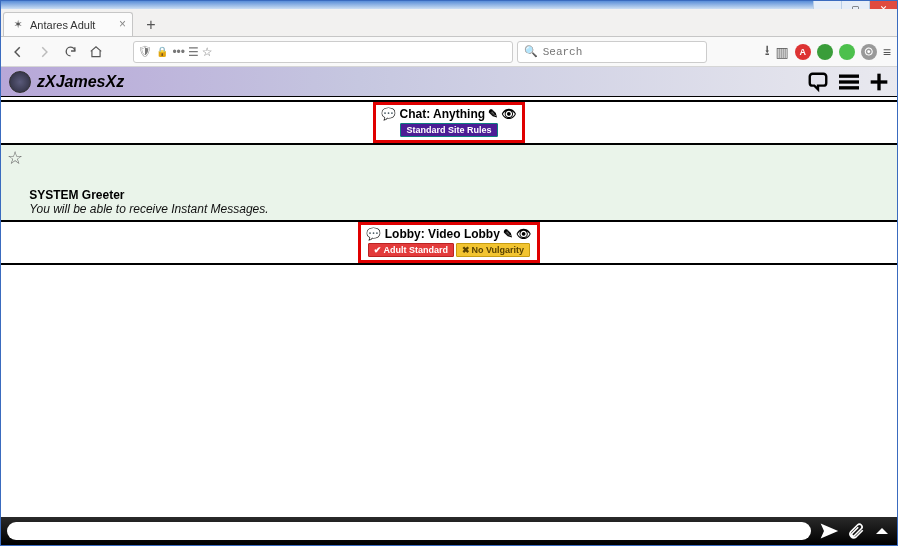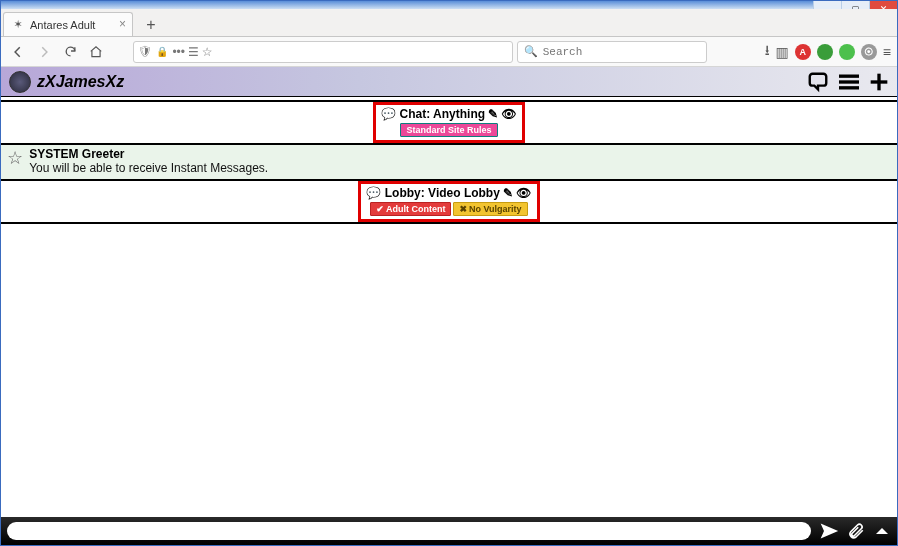--- a/index.html
+++ b/index.html
@@ -47,27 +47,27 @@
 
   
   .chatbody{ flex:1; background:#fff; overflow:auto; position:relative;}
   .spacerline{height:4px;border-bottom:1px solid #000;background:#fff;}
   .lobbybar{ border-top:1px solid #000; border-bottom:1px solid #000; background:#fff; display:flex; flex-direction:column; align-items:center; padding:0;}
   .lobbyinner{ border:3px solid #e00000; padding:2px 6px 3px 6px; display:flex; flex-direction:column; align-items:center; gap:2px;}
   .lobbytitle{display:flex;align-items:center;gap:3px;font-size:12px;font-weight:bold;color:#000;}
   .lobbytitle .cico{font-size:12px;}
   .tagrow{display:flex;gap:2px;}
   .tag{font-size:9px;font-weight:bold;color:#fff;padding:1px 5px;border-radius:1px;display:flex;align-items:center;gap:2px;}
-  .tag.teal{background:#ec4899;border:1px solid #0d7e7e;}
+  .tag.teal{background:#4c1d95;border:1px solid #0d7e7e;}
   .tag.red{background:#e33b3b;border:1px solid #b22;}
   .tag.yel{background:#f2c430;color:#5a4300;border:1px solid #c79c10;}
   .sysrow{background:#eaf4ea;border-top:1px solid #000;border-bottom:1px solid #000;padding:2px 6px 4px 6px;display:flex;gap:6px;align-items:flex-start;}
   .star{font-size:18px;line-height:1;margin-top:2px;color:#666;}
-  .sysname{font-size:12px;font-weight:bold;color:#000;}
-  .sysmsg{font-size:12px;color:#111;}
+  .sysname{font-size:12px;font-weight:bold;color:#000;margin-top:41px;}
+  .sysmsg{font-size:12px;color:#111;font-style:italic;}
 
   
   .footer{height:28px;background:linear-gradient(#2a2a2a,#000);display:flex;align-items:center;padding:0 6px;gap:8px;}
   .msginput{flex:1;height:18px;border-radius:10px;border:none;background:#fff;padding:0 10px;font-size:11px;outline:none;}
   .ficon{color:#fff;font-size:18px;}
 
   svg{display:block;}
 </style>
 </head>
 <body>
@@ -194,21 +194,21 @@
     <div class="lobbyinner">
       <div class="lobbytitle">
         <span class="cico">💬</span>
         <span>Lobby: Video Lobby</span>
         <span class="cico">✎</span>
         <span class="cico">👁</span>
       </div>
       <div class="tagrow">
         <span class="tag red">
           <span>✔</span>
-          <span>Adult Content</span>
+          <span>Adult Standard</span>
         </span>
         <span class="tag yel">
           <span>✖</span>
           <span>No Vulgarity</span>
         </span>
       </div>
     </div>
   </div>
   <div style="border-bottom:1px solid #000;"></div>
 </div>

